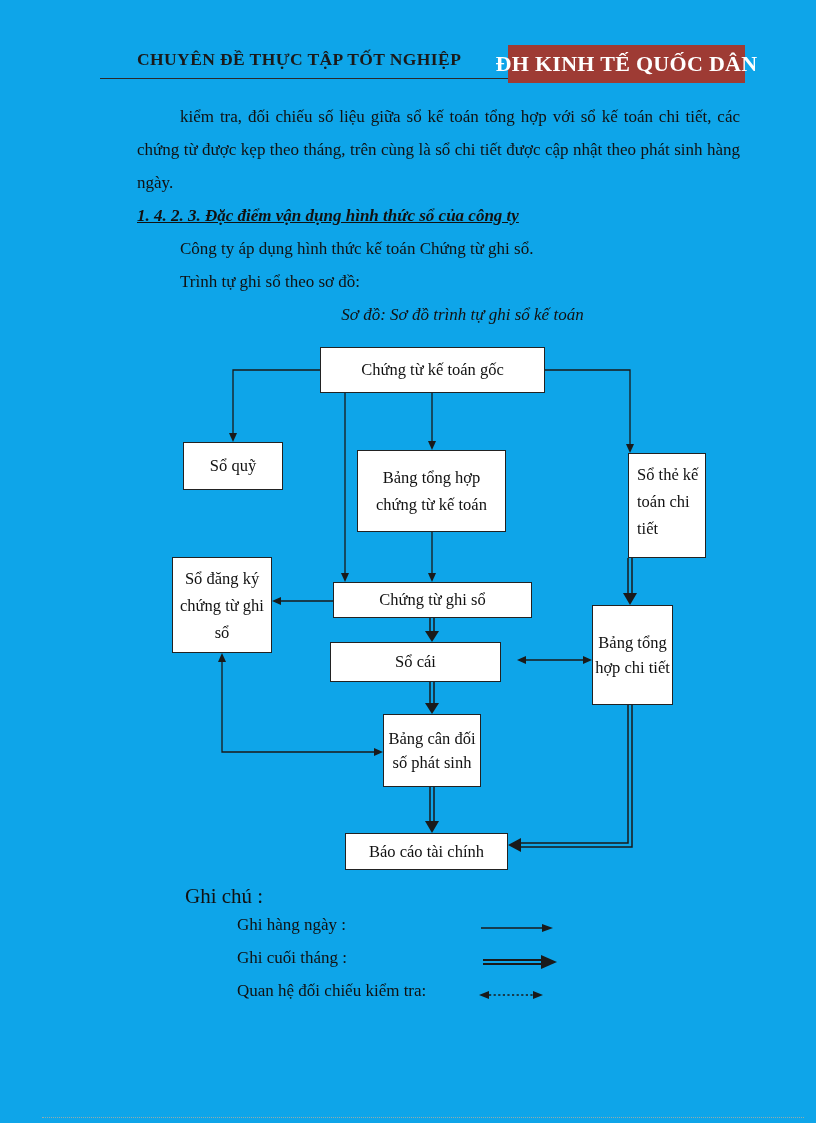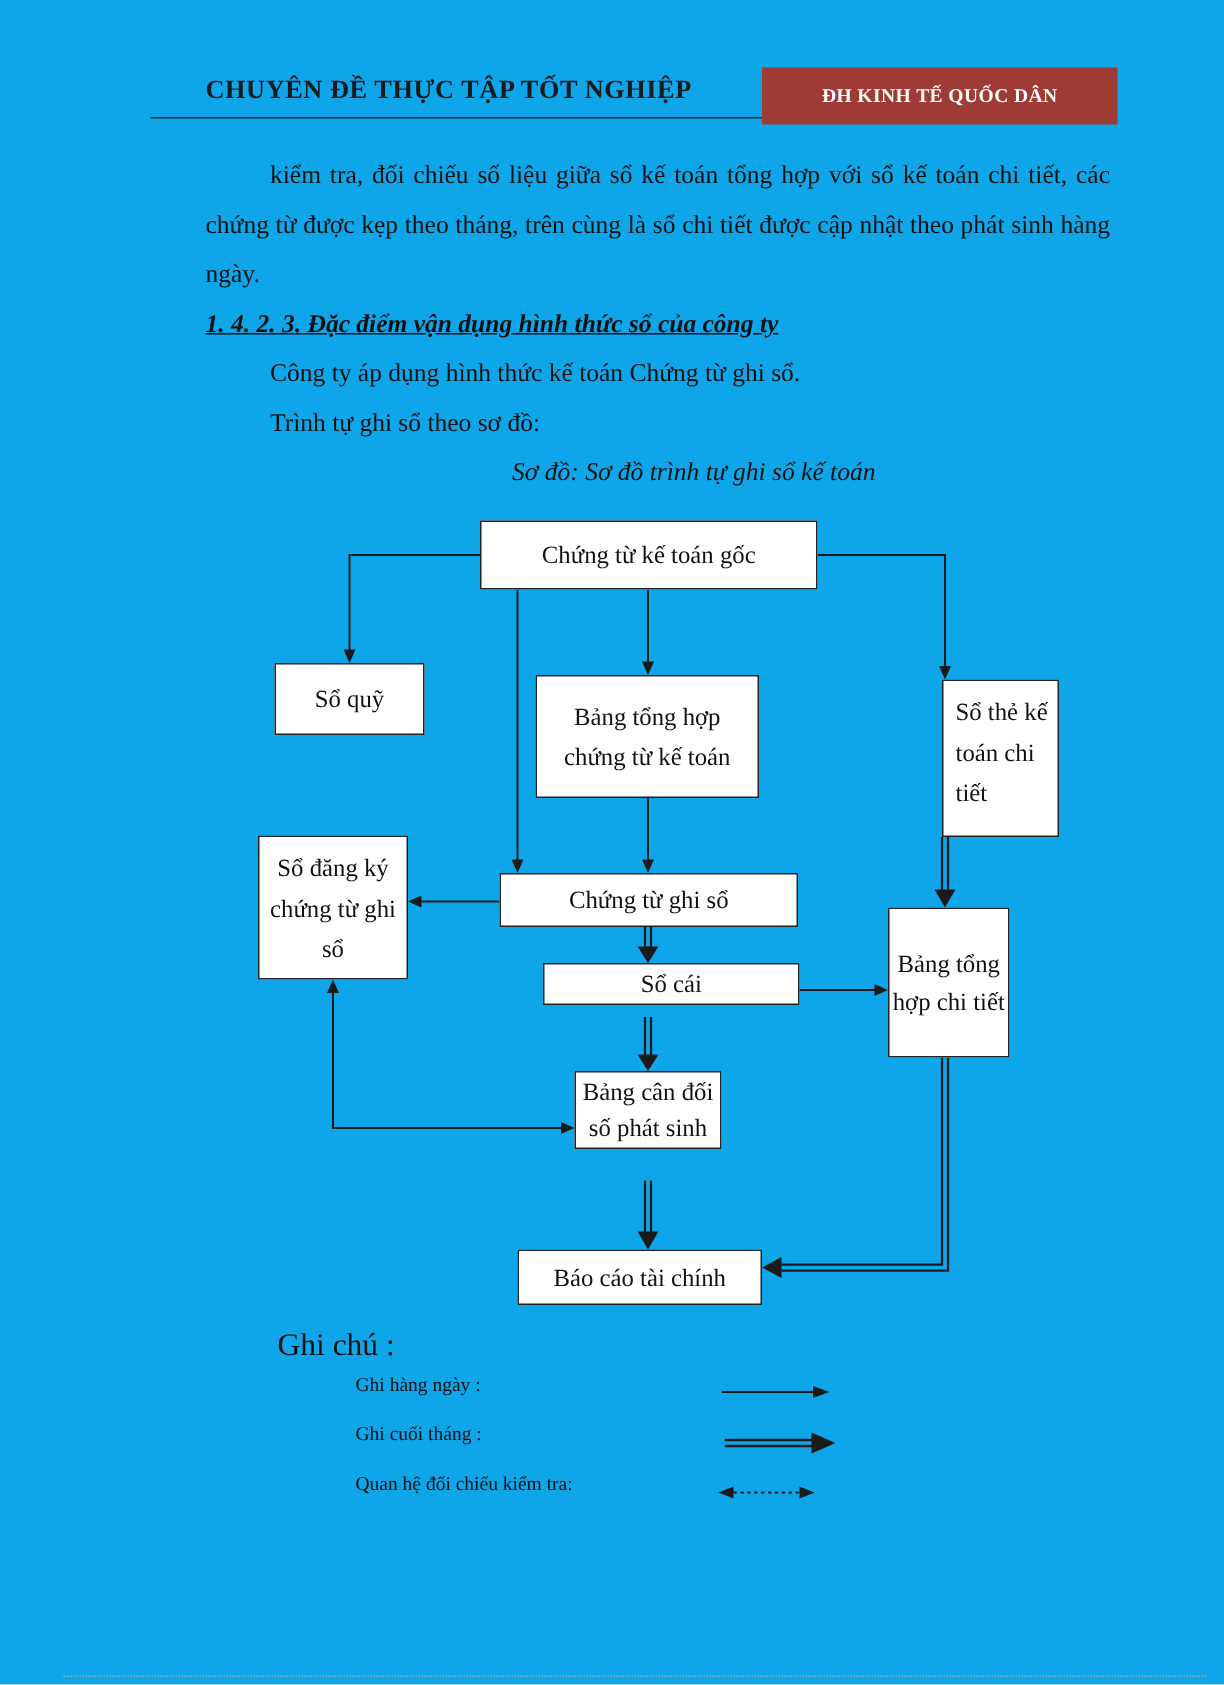--- a/index.html
+++ b/index.html
@@ -9,21 +9,21 @@
   }
   
   .hdr-title{
     position:absolute;left:137px;top:49px;font-size:17.5px;font-weight:bold;
     letter-spacing:.4px;color:#1a1a1a;white-space:nowrap;
   }
   .hdr-rule{position:absolute;left:100px;top:78px;width:408px;border-top:1.6px solid #2a2a2a;}
   .hdr-badge{
     position:absolute;left:508px;top:45px;width:237px;height:38px;
     display:flex;align-items:center;justify-content:center;
-    color:#fff;font-size:13px;font-weight:bold;letter-spacing:.3px;white-space:nowrap;
+    color:#fff;font-size:22px;font-weight:bold;letter-spacing:.3px;white-space:nowrap;
   }
   
   .textcol{position:absolute;left:137px;top:100px;width:603px;font-size:17px;line-height:33px;}
   .textcol p{margin:0;}
   .p-body{text-align:justify;text-indent:43px;}
   .p-indent{text-indent:43px;}
   .heading{font-weight:bold;font-style:italic;text-decoration:underline;}
   .caption{font-style:italic;text-align:center;padding-left:48px;}
   
   .diagram{position:absolute;left:0;top:340px;width:816px;height:560px;}
@@ -31,21 +31,21 @@
   .dgbox{
     position:absolute;box-sizing:border-box;border:1.4px solid #222;background:#fff;
     display:flex;align-items:center;justify-content:center;text-align:center;
     font-size:16.5px;line-height:26px;color:#111;padding:1px 4px;
   }
   .thin{stroke:#1a1a1a;stroke-width:1.3;fill:none;}
   .dbl{stroke:#1a1a1a;stroke-width:1.5;fill:none;}
   .ah{fill:#1a1a1a;stroke:none;}
   
   .legend-title{position:absolute;left:185px;top:884px;font-size:21px;}
-  .lg-label{position:absolute;font-size:13px;white-space:nowrap;}
+  .lg-label{position:absolute;font-size:17px;white-space:nowrap;}
   .lg-arrow{position:absolute;}
   
   .bottom-rule{position:absolute;left:42px;top:1117px;width:762px;border-top:1.5px dotted #93abab;}
 </style>
 </head>
 <body>
 
 <div class="page">
 
   <div class="hdr-title">CHUYÊN ĐỀ THỰC TẬP TỐT NGHIỆP</div>
@@ -109,23 +109,23 @@
       <polyline class="dbl" points="632,365 632,507 521,507"></polyline>
       <polygon class="ah" points="521,498 521,512 508,505"></polygon>
     </svg>
 
     <div class="dgbox" style="left:183px;top:102px;width:100px;height:48px;">Sổ quỹ</div>
     <div class="dgbox" style="left:320px;top:7px;width:225px;height:46px;">Chứng từ kế toán gốc</div>
     <div class="dgbox" style="left:357px;top:110px;width:149px;height:82px;line-height:27px;">Bảng tổng hợp chứng từ kế toán</div>
     <div class="dgbox" style="left:592px;top:113px;width:78px;height:105px;align-items:flex-start;justify-content:flex-start;text-align:left;padding:7px 0 0 8px;line-height:27px;margin-left:36px;">Sổ thẻ kế toán chi tiết</div>
     <div class="dgbox" style="left:172px;top:217px;width:100px;height:96px;line-height:27px;">Sổ đăng ký chứng từ ghi sổ</div>
     <div class="dgbox" style="left:333px;top:242px;width:199px;height:36px;">Chứng từ ghi sổ</div>
-    <div class="dgbox" style="left:362px;top:302px;width:171px;height:28px;">Sổ cái</div>
+    <div class="dgbox" style="left:330px;top:302px;width:171px;height:40px;">Sổ cái</div>
     <div class="dgbox" style="left:592px;top:265px;width:81px;height:100px;line-height:25px;padding:1px 2px;">Bảng tổng hợp chi tiết</div>
-    <div class="dgbox" style="left:383px;top:374px;width:98px;height:52px;line-height:24px;padding:1px 2px;">Bảng cân đối số phát sinh</div>
+    <div class="dgbox" style="left:383px;top:374px;width:98px;height:73px;line-height:24px;padding:1px 2px;">Bảng cân đối số phát sinh</div>
     <div class="dgbox" style="left:345px;top:493px;width:163px;height:37px;">Báo cáo tài chính</div>
   </div>
 
   <div class="legend-title">Ghi chú :</div>
 
   <div class="lg-label" style="left:237px;top:915px;">Ghi hàng ngày :</div>
   <svg class="lg-arrow" style="left:481px;top:920px;" width="76" height="16">
     <line x1="0" y1="8" x2="62" y2="8" stroke="#1a1a1a" stroke-width="1.4"></line>
     <polygon points="61,4 61,12 72,8" fill="#1a1a1a"></polygon>
   </svg>

